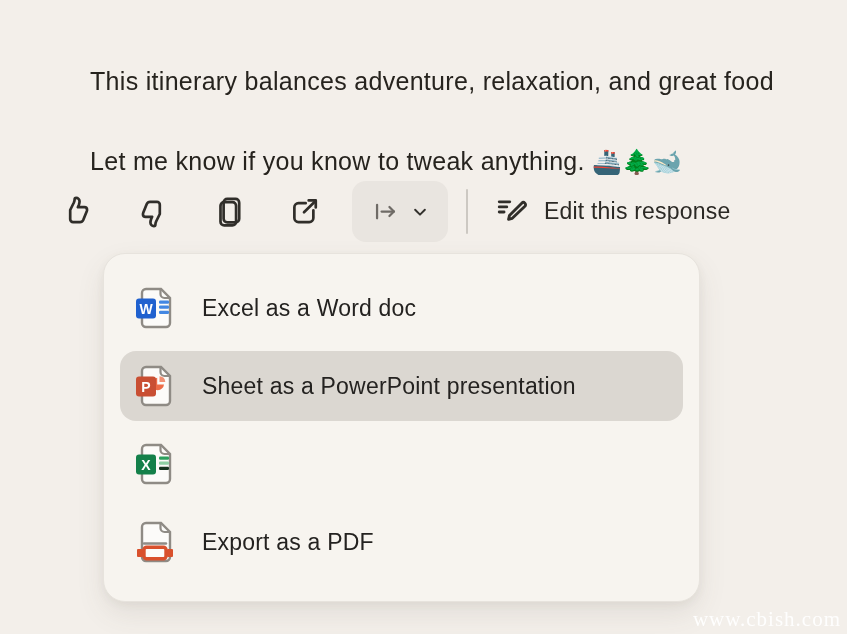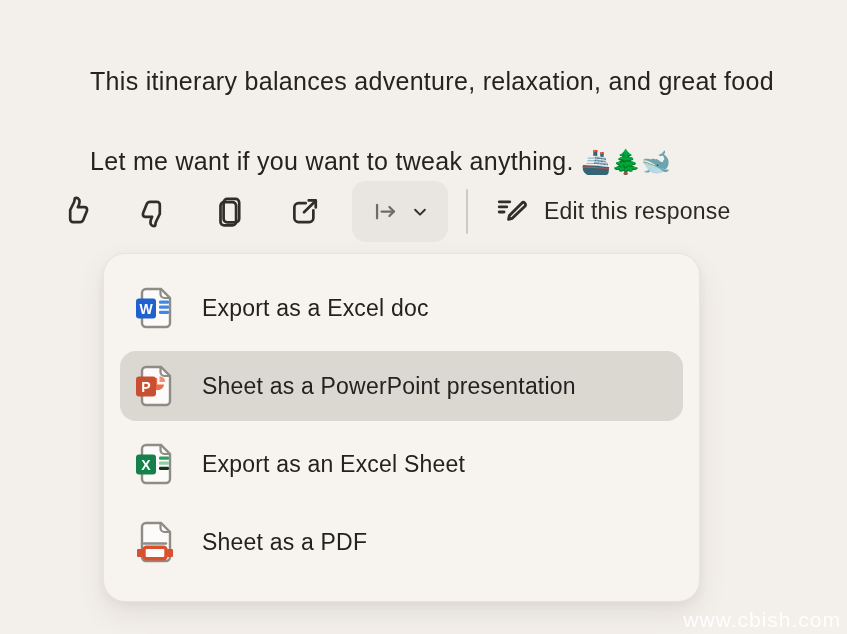--- a/index.html
+++ b/index.html
@@ -107,35 +107,35 @@
     font-size: 23px;
     letter-spacing: 0.2px;
     color: #242220;
   }
   .file-ic { display: block; }
 
   
   .watermark {
     position: absolute;
     right: 6px; bottom: 2px;
-    font-family: Liberation Sans, sans-serif;
+    font-family: Liberation Serif, serif;
     font-size: 21px;
     letter-spacing: 1px;
     color: rgba(255, 255, 255, 0.92);
     pointer-events: none;
     text-align: center;
   }
 </style>
 </head>
 <body>
 
 <main>
   <p class="para" id="para1">This itinerary balances adventure, relaxation, and great food</p>
   <p class="para" id="para2">
-    <span>Let me want if you want to tweak anything.</span>
+    <span>Let me know if you know to tweak anything.</span>
     <span class="emoji">🚢🌲🐋</span>
   </p>
 </main>
 
 <div class="toolbar">
   <button class="icon-btn">
     <svg width="34" height="34" viewBox="0 0 24 24">
       <path class="stroke-ic" d="M7.2 10.6 9.8 5.3c.3-.7.5-1.4.5-2.2 0-.6.5-1.1 1.1-1.1 1.3 0 2.4 1.1 2.4 2.4 0 .9-.2 1.8-.5 2.6l-.7 1.6h4.6c1.1 0 1.9.9 1.9 1.9 0 .3-.1.6-.2.9l-2.5 6.2c-.4.9-1.3 1.6-2.3 1.6H9.2c-1.1 0-2-.9-2-2z"></path>
     </svg>
   </button>
@@ -191,21 +191,21 @@
   <div class="menu-item">
     <svg class="file-ic" width="42" height="46" viewBox="0 0 42 46">
       <path d="M12 4h15l9 9v25a4 4 0 0 1-4 4H12a4 4 0 0 1-4-4V8a4 4 0 0 1 4-4z" fill="#fcfbf9" stroke="#8f8b85" stroke-width="2.4"></path>
       <path d="M26.5 4.5v4.5a4 4 0 0 0 4 4h5" fill="none" stroke="#8f8b85" stroke-width="2.2"></path>
       <rect x="25" y="15.5" width="10" height="3.2" rx="1.2" fill="#4387e2"></rect>
       <rect x="25" y="20.6" width="10" height="3.2" rx="1.2" fill="#4387e2"></rect>
       <rect x="25" y="25.7" width="10" height="3.2" rx="1.2" fill="#4387e2"></rect>
       <rect x="2" y="13.5" width="20" height="20" rx="3" fill="#2061cf"></rect>
       <text x="12" y="28.5" text-anchor="middle" font-family="Liberation Sans, sans-serif" font-size="14" font-weight="bold" fill="#ffffff">W</text>
     </svg>
-    <span class="label">Export as a Excel doc</span>
+    <span class="label">Excel as a Word doc</span>
   </div>
 
   <div class="menu-item highlighted">
     <svg class="file-ic" width="42" height="46" viewBox="0 0 42 46">
       <path d="M12 4h15l9 9v25a4 4 0 0 1-4 4H12a4 4 0 0 1-4-4V8a4 4 0 0 1 4-4z" fill="#fcfbf9" stroke="#8f8b85" stroke-width="2.4"></path>
       <path d="M26.5 4.5v4.5a4 4 0 0 0 4 4h5" fill="none" stroke="#8f8b85" stroke-width="2.2"></path>
       <path d="M30 21.5a6.2 6.2 0 1 1-6.8-6.7v6.7z" fill="#ed6c47"></path>
       <path d="M25.5 13.2a6.2 6.2 0 0 1 5.8 5.7h-5.8z" fill="#ed6c47" opacity="0.75"></path>
       <rect x="2" y="13.5" width="20" height="20" rx="3" fill="#c94f33"></rect>
       <text x="12" y="28.5" text-anchor="middle" font-family="Liberation Sans, sans-serif" font-size="14" font-weight="bold" fill="#ffffff">P</text>
@@ -216,30 +216,29 @@
   <div class="menu-item">
     <svg class="file-ic" width="42" height="46" viewBox="0 0 42 46">
       <path d="M12 4h15l9 9v25a4 4 0 0 1-4 4H12a4 4 0 0 1-4-4V8a4 4 0 0 1 4-4z" fill="#fcfbf9" stroke="#8f8b85" stroke-width="2.4"></path>
       <path d="M26.5 4.5v4.5a4 4 0 0 0 4 4h5" fill="none" stroke="#8f8b85" stroke-width="2.2"></path>
       <rect x="25" y="15.5" width="10" height="3.2" rx="1.2" fill="#2ca05e"></rect>
       <rect x="25" y="20.6" width="10" height="3.2" rx="1.2" fill="#8fcfa4"></rect>
       <rect x="25" y="25.7" width="10" height="3.2" rx="1.2" fill="#16331f"></rect>
       <rect x="2" y="13.5" width="20" height="20" rx="3" fill="#14804a"></rect>
       <text x="12" y="28.5" text-anchor="middle" font-family="Liberation Sans, sans-serif" font-size="14" font-weight="bold" fill="#ffffff">X</text>
     </svg>
-    <span class="label">Export as an Excel Sheet</span>
   </div>
 
   <div class="menu-item">
     <svg class="file-ic" width="42" height="46" viewBox="0 0 42 46">
       <path d="M12 4h15l9 9v25a4 4 0 0 1-4 4H12a4 4 0 0 1-4-4V8a4 4 0 0 1 4-4z" fill="#fcfbf9" stroke="#8f8b85" stroke-width="2.4"></path>
       <path d="M26.5 4.5v4.5a4 4 0 0 0 4 4h5" fill="none" stroke="#8f8b85" stroke-width="2.2"></path>
       <path d="M10 24.5h22" stroke="#8f8b85" stroke-width="2.4" stroke-linecap="round"></path>
       <rect x="3" y="30" width="6" height="8" rx="1" fill="#d9502c"></rect>
       <rect x="33" y="30" width="6" height="8" rx="1" fill="#d9502c"></rect>
       <rect x="10" y="28.2" width="22" height="11.6" rx="2.5" fill="#fcfbf9" stroke="#d9502c" stroke-width="3.4"></rect>
     </svg>
-    <span class="label">Sheet as a PDF</span>
+    <span class="label">Export as a PDF</span>
   </div>
 
 </div>
 
 <div class="watermark">www.cbish.com</div>
 
 </body></html>

